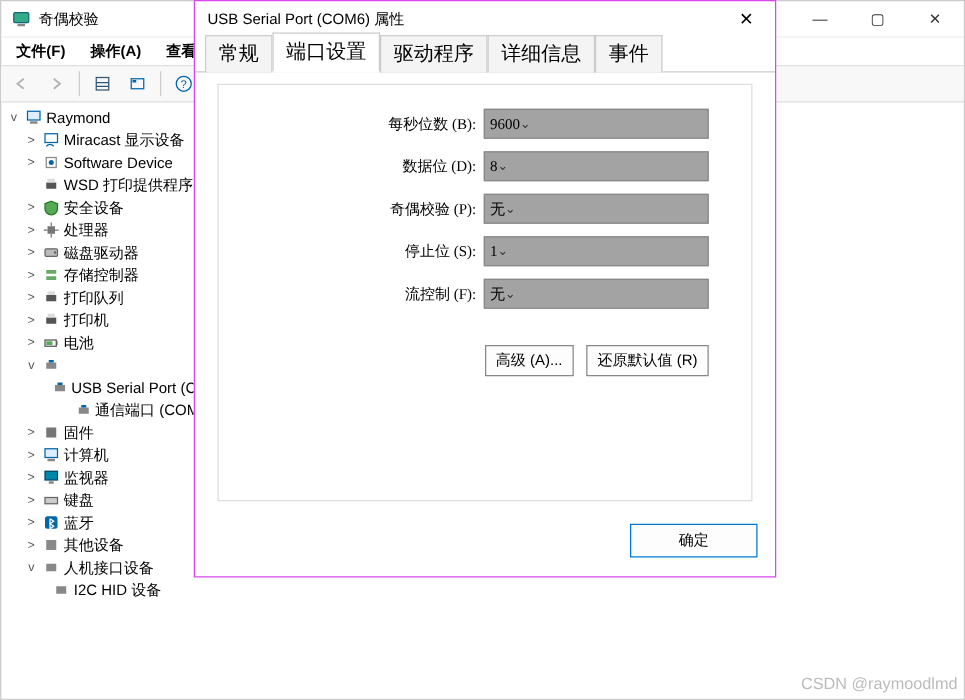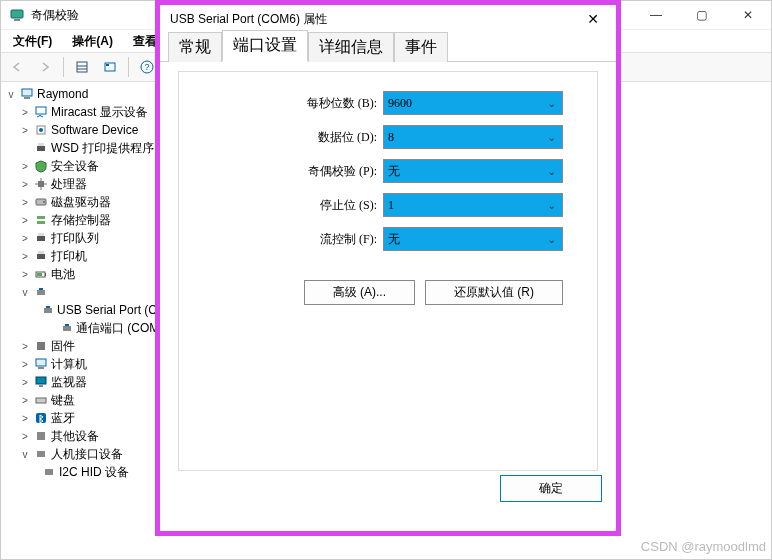--- a/index.html
+++ b/index.html
@@ -89,23 +89,23 @@
   .exp.none { visibility:hidden; }
   .nicon {
     width:16px; height:16px;
     display:inline-flex; align-items:center; justify-content:center;
   }
   .nicon svg { width:14px; height:14px; }
   
   .dialog {
     position:absolute;
     left:155px; top:0;
-    width:466px; height:536px;
+    width:466px; height:462px;
     background:#fff;
-    border:5px solid #d946ef;
+    border:1px solid #d946ef;
     box-sizing:border-box;
   }
   .dlg-titlebar {
     height:28px;
     display:flex; align-items:center;
     padding-left:10px; font-size:12px;
     position:relative;
   }
   .dlg-close {
     position:absolute; right:0; top:0;
@@ -154,43 +154,42 @@
     white-space:nowrap;
   }
   .form-select {
     width:174px;
     height:22px;
     border:1px solid #888;
     font-size:12px;
     padding-left:4px;
     display:flex;
     align-items:center;
-    justify-content:space-between;
-    background:#0ea5e9;
+    background:#a3a3a3;
   }
   .form-select .chev {
     padding-right:6px; color:#333; font-size:10px;
   }
   .btn {
     border:1px solid #888;
     background:#fdfdfd;
-    padding:3px 28px;
+    padding:3px 8px;
     font-size:12px;
     display:inline-flex; align-items:center;
   }
   .mid-btns {
     display:flex;
     justify-content:flex-end;
     gap:10px;
     margin-top:24px;
     padding-right:34px;
   }
   .dlg-footer {
     position:absolute;
-    right:14px; bottom:29px;
+    right:14px; bottom:15px;
     display:flex; gap:22px;text-align:right;
   }
   .dlg-footer .btn { min-width:76px; justify-content:center; padding:4px 12px;}
   .dlg-footer .btn.primary { border:1.4px solid #0078d4; }
   .watermark {
     position:absolute;
     right:6px; bottom:6px;
     color:#bbb;
     font-size:13px;
     font-family: Arial, sans-serif;
@@ -487,20 +486,21 @@
 </div>
 
 <div class="dialog">
   <div class="dlg-titlebar">
     <span>USB Serial Port (COM6) 属性</span>
     <span class="dlg-close">✕</span>
   </div>
   <div class="tabs">
     <span class="tab">常规</span>
     <span class="tab active">端口设置</span>
+    <span class="tab">驱动程序</span>
     <span class="tab">详细信息</span>
     <span class="tab">事件</span>
   </div>
 
   <div class="panel-frame">
     <div style="height:14px"></div>
     <div class="form-row">
       <span class="form-label">每秒位数 (B):</span>
       <span class="form-select">
         <span>9600</span>

